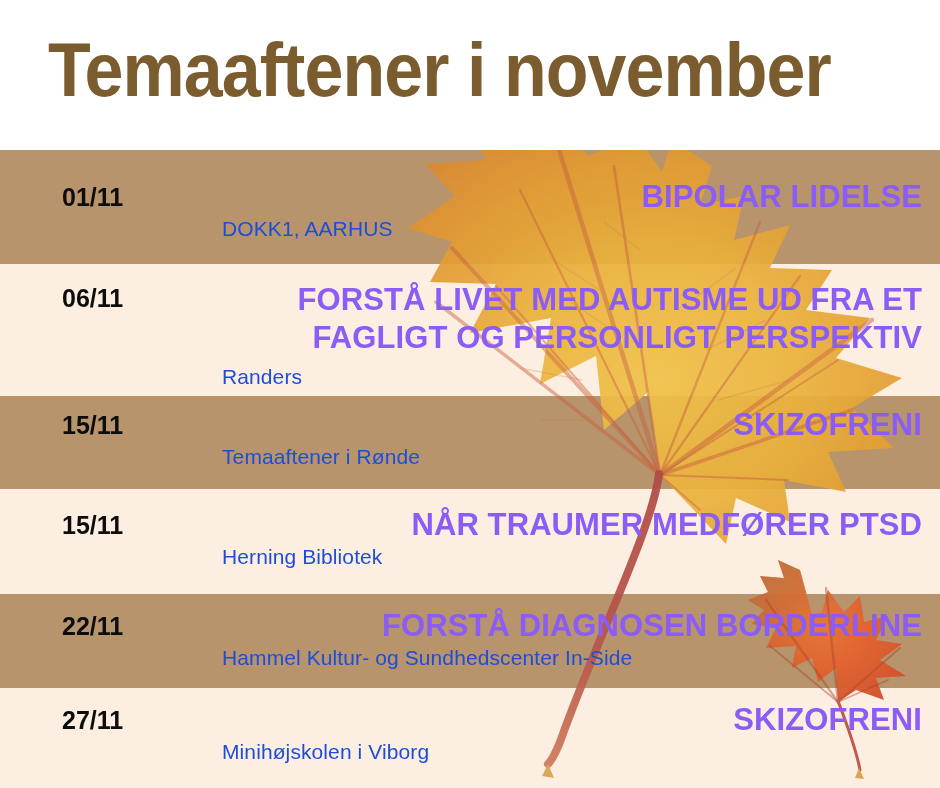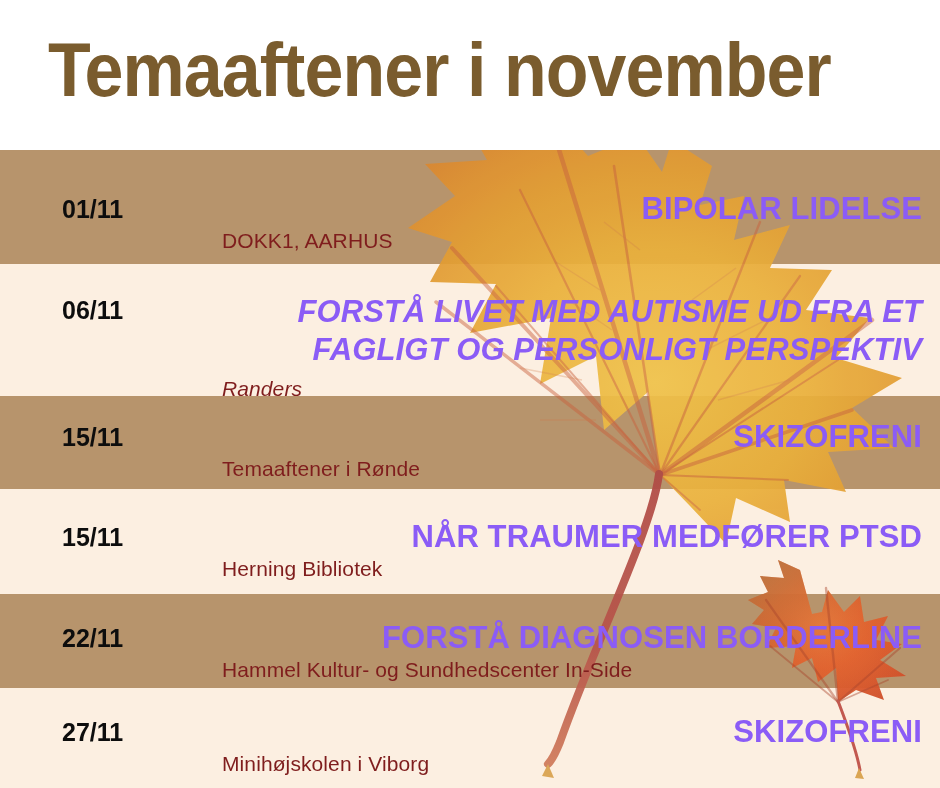--- a/index.html
+++ b/index.html
@@ -27,34 +27,34 @@
   }
 
   
   .stripes{position:absolute;left:0;top:0;width:940px;height:788px;z-index:1;}
   .stripe{position:absolute;left:0;width:940px;}
 
   
   .art{position:absolute;left:0;top:0;width:940px;height:788px;z-index:2;pointer-events:none;}
 
   
-  .rows{position:absolute;left:0;top:12px;width:940px;height:592px;z-index:4;}
+  .rows{position:absolute;left:0;top:0;width:940px;height:592px;z-index:4;}
   .row{position:absolute;left:0;width:940px;}
   .row .date{
     position:absolute;left:62px;
     font-size:25px;font-weight:700;color:#0d0d0d;
     letter-spacing:0px;white-space:nowrap;
   }
   .row .body{position:absolute;left:222px;width:700px;}
   .row .title{
     font-size:31px;font-weight:700;color:#8b5cf6;
     line-height:33px;letter-spacing:.1px;white-space:pre-line;text-align:right;
   }
   .row .venue{
-    font-size:21px;font-weight:400;color:#7f1d1d;
+    font-size:21px;font-weight:400;color:#1d4ed8;
     line-height:28px;margin-top:2px;letter-spacing:.1px;
   }
 </style>
 </head>
 <body>
 
 <div id="poster">
 
   <div class="stripes">
     <div class="stripe" style="top:150px;height:114px;background:#b7946c;"></div>
@@ -164,21 +164,21 @@
     <div class="row" style="top:150px;height:114px;">
       <div class="date" style="top:33px;">01/11</div>
       <div class="body" style="top:30px;">
         <div class="title">BIPOLAR LIDELSE</div>
         <div class="venue">DOKK1, AARHUS</div>
       </div>
     </div>
 
     <div class="row" style="top:264px;height:132px;">
       <div class="date" style="top:20px;">06/11</div>
-      <div class="body" style="top:17px;font-style:italic;">
+      <div class="body" style="top:17px;">
         <div class="title" style="line-height:38px;">FORSTÅ LIVET MED AUTISME UD FRA ET
 FAGLIGT OG PERSONLIGT PERSPEKTIV</div>
         <div class="venue" style="margin-top:6px;">Randers</div>
       </div>
     </div>
 
     <div class="row" style="top:396px;height:93px;">
       <div class="date" style="top:15px;">15/11</div>
       <div class="body" style="top:12px;">
         <div class="title">SKIZOFRENI</div>

